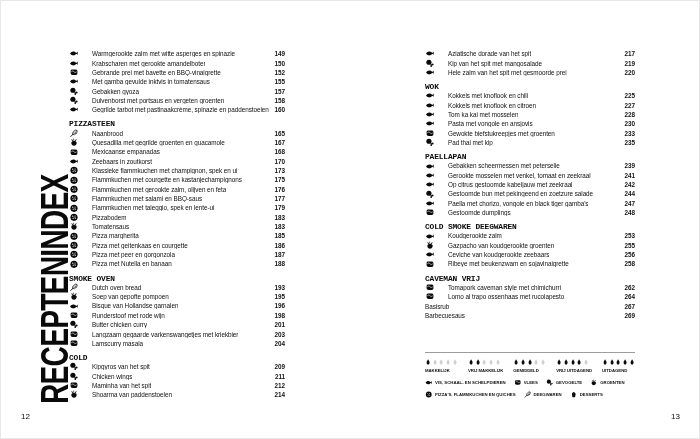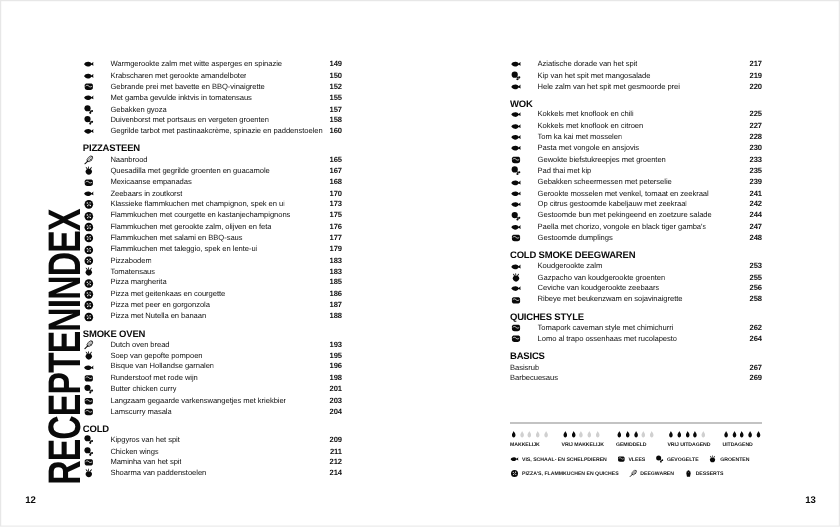--- a/index.html
+++ b/index.html
@@ -23,34 +23,34 @@
   }
   .col{position:absolute;top:48px;display:flex;flex-direction:column;}
   .col-left{left:68px;width:216px;}
   .col-right{left:424px;width:210px;}
   .entry{display:flex;align-items:center;height:9.35px;font-size:6.35px;letter-spacing:-0.05px;}
   .entry .etitle{white-space:nowrap;overflow:hidden;}
   .entry .num{margin-left:auto;font-weight:700;padding-left:4px;}
   .icon{width:10px;height:8.6px;margin-right:13px;fill:#0a0a0a;flex:0 0 auto;}
   .section-header{
     margin-top:4.7px;height:9.35px;display:flex;align-items:flex-end;
-    font-size:7.9px;font-weight:700;letter-spacing:-0.15px;color:#0a0a0a;
+    font-size:7.9px;font-weight:700;letter-spacing:-0.15px;color:#0a0a0a;font-family:Liberation Mono, monospace;
   }
   .legend{position:absolute;left:424px;top:351px;width:210px;}
   .rule{height:1px;background:#9c9c9c;}
   .diff-row{display:flex;justify-content:space-between;margin-top:5px;}
   .flames{display:flex;gap:0.5px;height:8px;}
   .flame{width:6.2px;height:8px;}
   .flame.on{fill:#0a0a0a;}
   .flame.off{fill:#d0d0d0;}
   .diff-label{font-size:4.3px;font-weight:700;margin-top:2px;letter-spacing:-0.03px;white-space:nowrap;}
   .cat-row{display:flex;align-items:center;margin-top:5.5px;gap:8px;}
   .cat-item{display:flex;align-items:center;gap:2.5px;font-size:4.3px;font-weight:700;white-space:nowrap;}
   .cat-icon{width:7.5px;height:7px;fill:#0a0a0a;flex:0 0 auto;}
-  .pagenum{position:absolute;top:411px;font-size:8px;font-weight:700;color:#0a0a0a;}
+  .pagenum{position:absolute;top:411px;font-size:8px;font-weight:400;color:#0a0a0a;}
   .pn-left{left:20px;}
   .pn-right{left:670px;}
 </style>
 </head>
 <body>
 
 <div class="spread">
 
   <svg width="0" height="0" style="position:absolute" aria-hidden="true">
     <defs>
@@ -396,20 +396,21 @@
         <span class="etitle">Gewokte biefstukreepjes met groenten</span>
         <span class="num">233</span>
       </div>
       <div class="entry">
         <svg class="icon">
           <use href="#sym-poultry"></use>
         </svg>
         <span class="etitle">Pad thai met kip</span>
         <span class="num">235</span>
       </div>
+      <div class="section-header">PAELLAPAN</div>
       <div class="entry">
         <svg class="icon">
           <use href="#sym-fish"></use>
         </svg>
         <span class="etitle">Gebakken scheermessen met peterselie</span>
         <span class="num">239</span>
       </div>
       <div class="entry">
         <svg class="icon">
           <use href="#sym-fish"></use>
@@ -467,36 +468,35 @@
         <span class="etitle">Ceviche van koudgerookte zeebaars</span>
         <span class="num">256</span>
       </div>
       <div class="entry">
         <svg class="icon">
           <use href="#sym-meat"></use>
         </svg>
         <span class="etitle">Ribeye met beukenzwam en sojavinaigrette</span>
         <span class="num">258</span>
       </div>
-      <div class="section-header">QUICHES STYLE</div>
+      <div class="section-header">CAVEMAN VRIJ</div>
       <div class="entry">
         <svg class="icon">
           <use href="#sym-meat"></use>
         </svg>
         <span class="etitle">Tomapork caveman style met chimichurri</span>
         <span class="num">262</span>
       </div>
       <div class="entry">
         <svg class="icon">
           <use href="#sym-meat"></use>
         </svg>
         <span class="etitle">Lomo al trapo ossenhaas met rucolapesto</span>
         <span class="num">264</span>
       </div>
-      <div class="section-header">BASICS</div>
       <div class="entry">
         <span class="etitle">Basisrub</span>
         <span class="num">267</span>
       </div>
       <div class="entry">
         <span class="etitle">Barbecuesaus</span>
         <span class="num">269</span>
       </div>
     </div>
 

